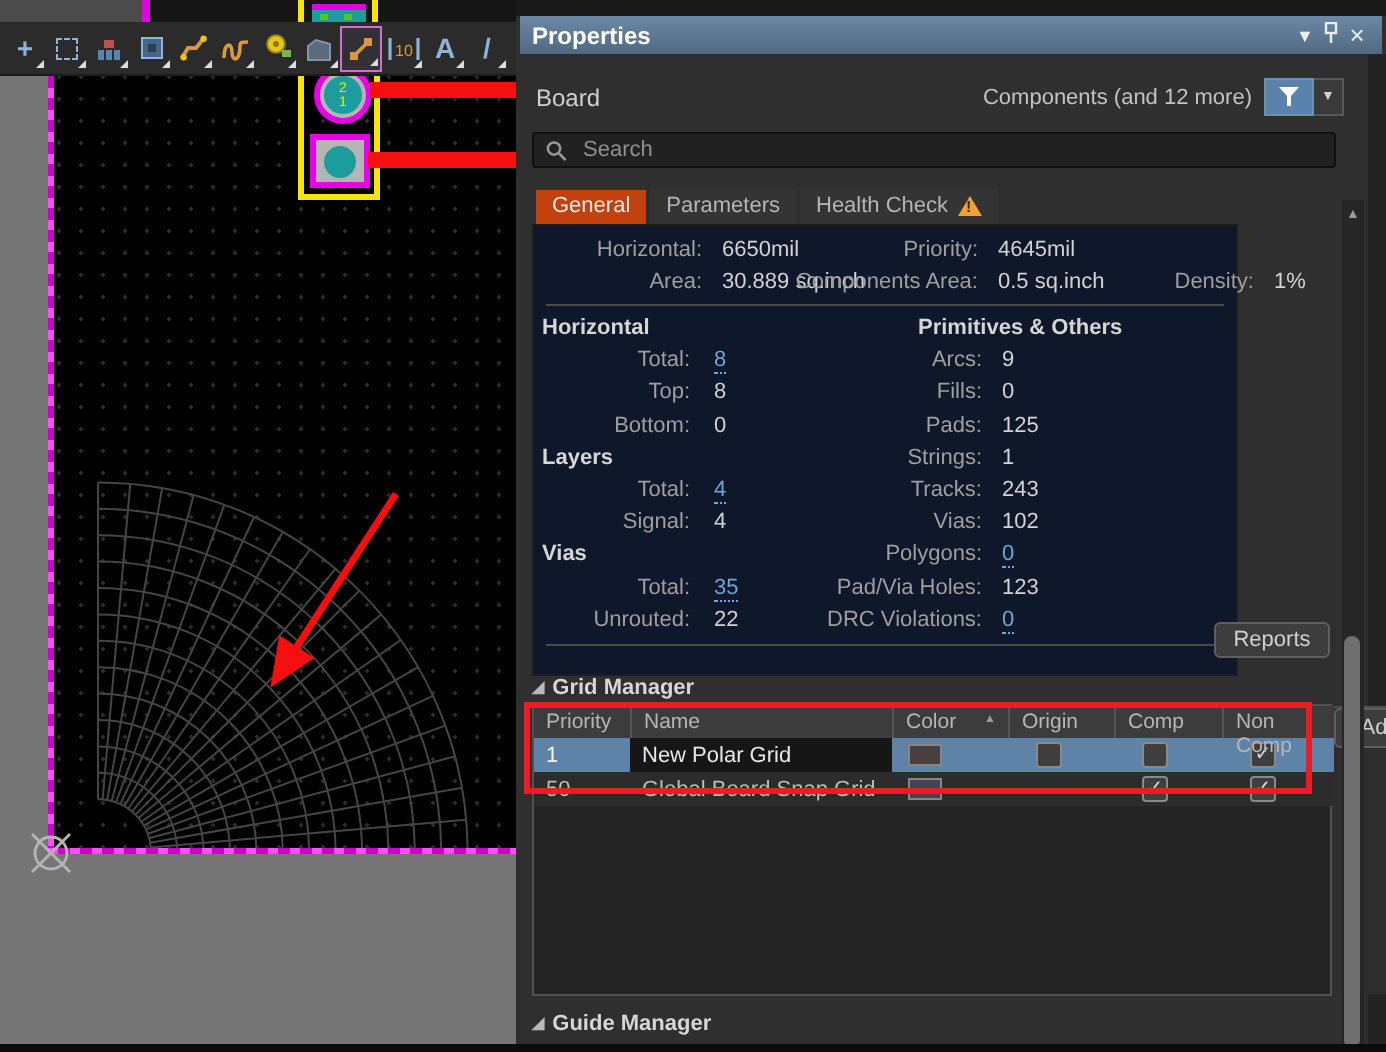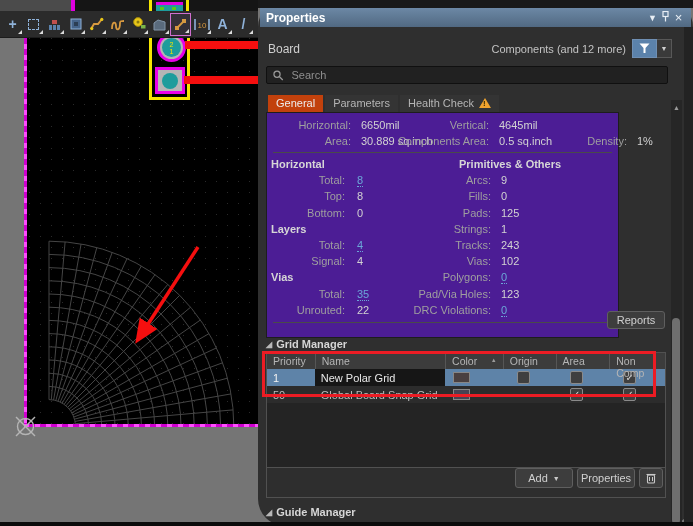--- a/index.html
+++ b/index.html
@@ -45,21 +45,21 @@
   .red-bar.b1{left:185px;top:41px;width:73px;}
   .red-bar.b2{left:184px;top:76px;width:74px;}
 
   .polar-svg{position:absolute;left:24px;top:238px;width:210px;height:187px;z-index:2;}
   .origin-svg{position:absolute;left:14px;top:415px;width:23px;height:23px;z-index:4;}
   .arrow-svg{position:absolute;left:110px;top:235px;width:110px;height:115px;z-index:4;}
 
   .bottom-strip{position:absolute;left:0;top:522px;width:693px;height:4px;background:#0b0b0b;z-index:40;}
 
   
-  .panel{position:absolute;left:258px;top:0;width:435px;height:526px;background:#2f2f2f;z-index:10;border-radius:27px;}
+  .panel{position:absolute;left:258px;top:0;width:435px;height:526px;background:#2f2f2f;z-index:10;}
   .panel-topstrip{position:absolute;left:0;top:0;width:435px;height:8px;background:#191919;}
   .panel-right-strip{position:absolute;left:426px;top:27px;width:9px;height:499px;background:#232323;}
   .panel-header{position:absolute;left:2px;top:8px;width:431px;height:19px;
     background:linear-gradient(#6c88a5,#516982);display:flex;align-items:center;padding:0 6px;}
   .panel-title{font-weight:bold;color:#fff;font-size:12px;flex:1;}
   .win-btn{color:#e8eef5;font-size:9px;width:13px;text-align:center;cursor:default;}
   .win-btn.close{font-size:13px;line-height:9px;}
 
   .board-row{position:absolute;left:0;top:38px;width:426px;height:22px;display:flex;align-items:center;text-align:center;}
   .board-label{position:absolute;left:10px;font-size:12px;color:#cfcfcf;}
@@ -75,21 +75,21 @@
     font-family:"Liberation Sans",sans-serif;width:100%;}
   .search-box input::placeholder{color:#8f8f8f;}
 
   .tabs{position:absolute;left:10px;top:95px;height:17px;display:flex;gap:2px;}
   .tab{padding:2px 8px 3px;color:#b5b5b5;font-size:11px;display:flex;align-items:center;gap:5px;background:#343434;}
   .tab.active{background:#c2410c;color:#ededed;}
   .warn-tri{position:relative;width:0;height:0;border-left:6px solid transparent;border-right:6px solid transparent;
     border-bottom:10px solid #f0a32e;}
   .warn-tri::after{content:"!";position:absolute;left:-2px;top:1px;font-size:8px;font-weight:bold;color:#3a2a00;}
 
-  .content-box{position:absolute;left:8px;top:112px;width:353px;height:226px;background:#4c1d95;
+  .content-box{position:absolute;left:8px;top:112px;width:353px;height:226px;background:#0f172a;
     border:1px solid #1d1d1d;text-decoration:underline;}
   .irow{position:relative;height:16px;}
   .irow span{position:absolute;top:2px;white-space:nowrap;}
   .lab{color:#9f9f9f;}
   .val{color:#d2d2d2;}
   .ir-l1{left:0;width:84px;text-align:right;}
   .ir-v1{left:94px;}
   .ir-l2{left:100px;width:122px;text-align:right;}
   .ir-v2{left:232px;}
   .ir-l3{left:258px;width:102px;text-align:right;}
@@ -107,21 +107,21 @@
 
   .btn{background:#3d3d3d;border:1px solid #5f5f5f;border-radius:3px;color:#d0d0d0;font-size:11px;
     display:flex;align-items:center;justify-content:center;gap:5px;}
   .reports-btn{position:absolute;left:340px;top:198px;width:58px;height:18px;}
 
   .gm-title,.guide-title{position:absolute;left:8px;font-weight:bold;color:#d6d6d6;font-size:11px;}
   .gm-title{top:338px;} .guide-title{top:506px;}
   .tri-exp{display:inline-block;font-size:8px;color:#b8b8b8;margin-right:4px;transform:translateY(-1px);}
 
   .gm-group{position:absolute;left:8px;top:352px;width:400px;height:146px;border:1px solid #515151;
-    background:#242424;display:flex;flex-direction:column;}
+    background:#242424;display:flex;}
   .gm-table{height:114px;}
   .gm-hdr{display:flex;height:16px;background:#3c3c3c;color:#b5b5b5;font-size:10.5px;}
   .gm-hdr .c{padding:2px 0 0 6px;border-left:1px solid #565656;position:relative;}
   .gm-hdr .c:first-child{border-left:none;}
   .c-pri{width:48px;} .c-name{width:131px;} .c-color{width:58px;} .c-org{width:53px;} .c-comp{width:54px;} .c-nc{width:56px;}
   .sort-arrow{position:absolute;right:6px;top:4px;font-size:6px;color:#9a9a9a;}
   .gm-row{display:flex;height:17px;align-items:center;font-size:11px;}
   .gm-row .c{height:100%;display:flex;align-items:center;padding-left:6px;}
   .gm-row.sel{background:#5e83a8;color:#f2f2f2;}
   .gm-row.sel .c-name{background:#161616;color:#e8e8e8;}
@@ -339,21 +339,21 @@
         <span>Health Check</span>
         <span class="warn-tri"></span>
       </div>
     </div>
 
     <div class="content-box">
       <div style="height:4px"></div>
       <div class="irow">
         <span class="lab ir-l1">Horizontal:</span>
         <span class="val ir-v1">6650mil</span>
-        <span class="lab ir-l2">Vertical:</span>
+        <span class="lab ir-l2">Priority:</span>
         <span class="val ir-v2">4645mil</span>
       </div>
       <div class="irow">
         <span class="lab ir-l1">Area:</span>
         <span class="val ir-v1">30.889 sq.inch</span>
         <span class="lab ir-l2">Components Area:</span>
         <span class="val ir-v2">0.5 sq.inch</span>
         <span class="lab ir-l3">Density:</span>
         <span class="val ir-v3">1%</span>
       </div>
@@ -421,21 +421,21 @@
 
     <div class="gm-title"><span class="tri-exp">◢</span><span>Grid Manager</span></div>
 
     <div class="gm-group">
       <div class="gm-table">
         <div class="gm-hdr">
           <div class="c c-pri">Priority</div>
           <div class="c c-name">Name</div>
           <div class="c c-color"><span>Color</span><span class="sort-arrow">▲</span></div>
           <div class="c c-org">Origin</div>
-          <div class="c c-comp">Area</div>
+          <div class="c c-comp">Comp</div>
           <div class="c c-nc">Non Comp</div>
         </div>
         <div class="gm-row sel">
           <div class="c c-pri">1</div>
           <div class="c c-name">New Polar Grid</div>
           <div class="c c-color" style="padding-left:0">
               <span class="swatch" style="background: rgb(74, 64, 64);"></span>
             </div>
           <div class="c c-org" style="padding-left:0">
               <span class="cbx"></span>

